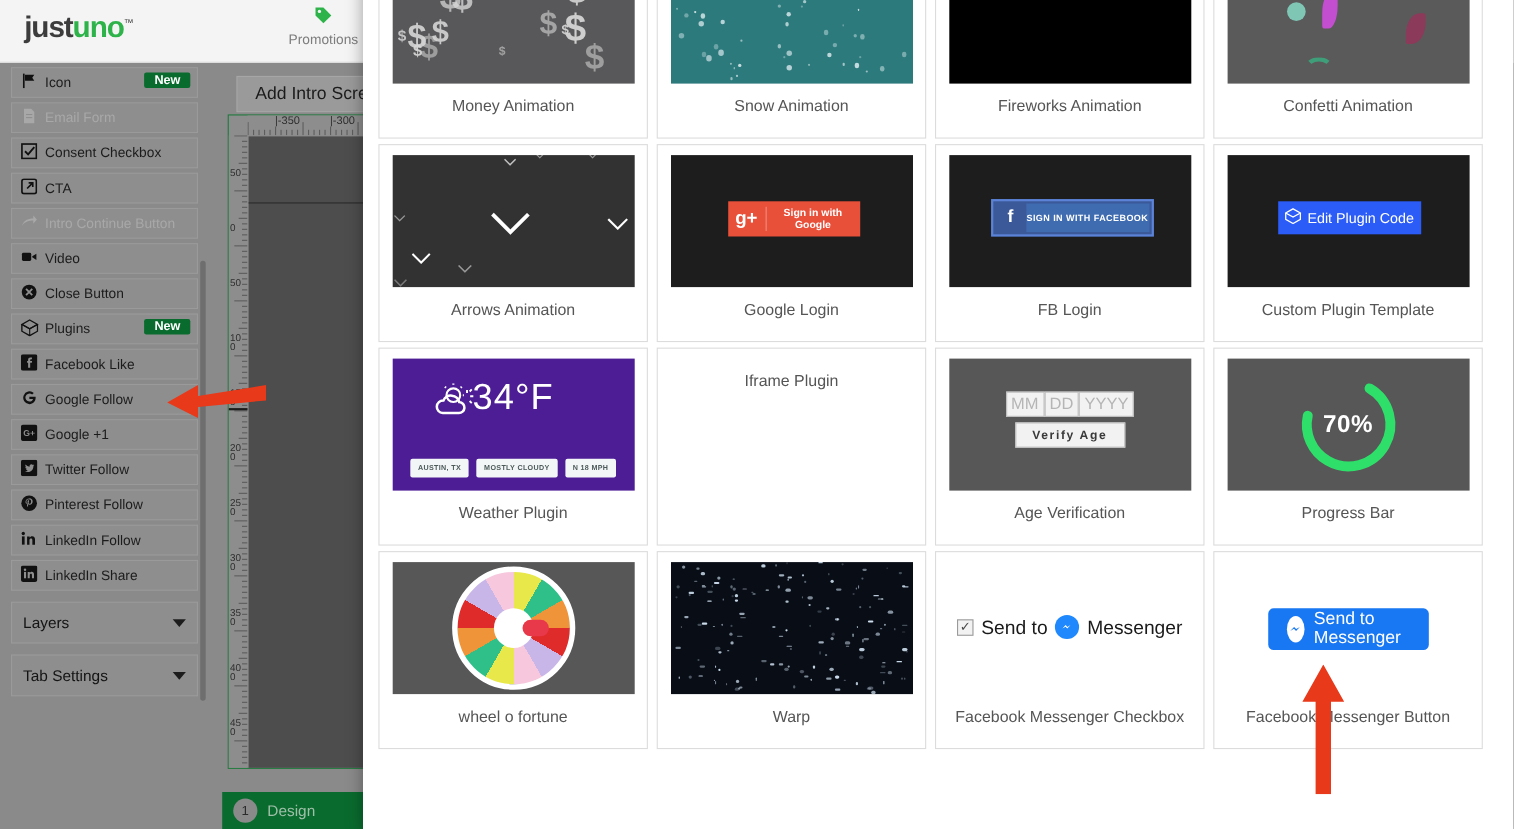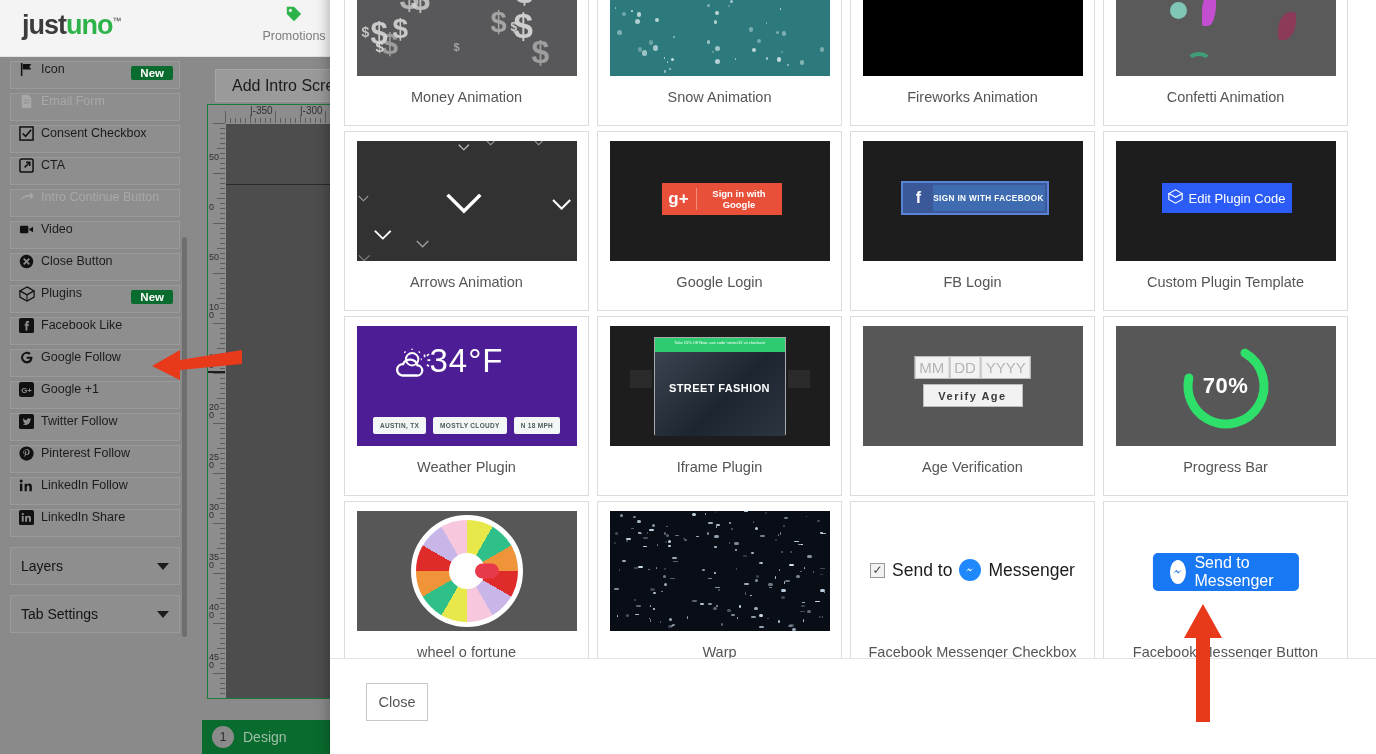--- a/index.html
+++ b/index.html
@@ -23,21 +23,21 @@
   .navicon{ display:block; height:22px; line-height:22px; font-size:17px;}
 
   
   #leftpanel{
     position:absolute; left:0; top:57px; width:190px; height:697px;
     background:#8a8a8a; z-index:3; overflow:hidden;
   }
   .lp-item{
     position:relative; margin:4px 10px 0 10px; height:28px;
     border:1px solid #9a9a9a; background:#8e8e8e;
-    display:flex; padding-left:8px;
+    display:flex; align-items:center; padding-left:8px;
     font-size:12.5px; color:#1c1c1c;
   }
   .lp-item.dis{ color:#a8a8a8; }
   .lp-ic{ width:22px; font-size:14px; display:inline-block; color:#111;}
   .lp-item.dis .lp-ic{ color:#a8a8a8;}
   .badge-new{
     position:absolute; right:6px; top:4px; background:#0a6b2e; color:#fff;
     font-size:11.5px; font-weight:bold; padding:1px 9px; border-radius:2px;
   }
   .lp-sec{
@@ -665,29 +665,20 @@
            <div class="wtemp">34°F</div>
            <div class="wchips">
              <span class="wchip">AUSTIN, TX</span>
              <span class="wchip">MOSTLY CLOUDY</span>
              <span class="wchip">N 18 MPH</span>
            </div>
           </div>
           <div class="cap">Weather Plugin</div>
         </div>
         <div class="card">
-          <div class="thumb t-dark">
-            <span class="ifr-side" style="left:20px"></span>
-            <span class="ifr-side" style="right:20px"></span>
-           <div class="ifr">
-             <div class="ifr-img"></div>
-             <div class="ifr-bar">Take 15% Off Now, use code 'winter15' at checkout</div>
-             <div class="ifr-txt">STREET FASHION</div>
-           </div>
-          </div>
           <div class="cap">Iframe Plugin</div>
         </div>
         <div class="card">
           <div class="thumb t-gray">
             <div class="dbox">
              <span class="dseg">MM</span>
              <span class="dseg">DD</span>
              <span class="dseg">YYYY</span>
            </div>
            <div class="vbtn">Verify Age</div>
@@ -892,23 +883,20 @@
                   <path d="M3 9.6l3.5-3.7 1.9 2 3.4-2-3.5 3.7-1.9-2z" fill="#1877f2"></path>
                 </svg>
              </span>
              <span>Send to Messenger</span>
            </div>
           </div>
           <div class="cap">Facebook Messenger Button</div>
         </div>
       </div>
   </div>
-  <div id="modal-foot">
-    <button id="closebtn">Close</button>
-  </div>
 </div>
 
 <div class="arrowbox" id="arrow1">
   <svg width="92" height="50" viewBox="0 0 92 50">
     <path d="M92 10 L30 20 L30 10 L2 26 L30 40 L30 30 L92 24 Z" fill="#e8391a"></path>
   </svg>
 </div>
 <div class="arrowbox" id="arrow2">
   <svg width="46" height="118" viewBox="0 0 46 118">
     <path d="M23 0 L42 34 L30 34 L30 118 L16 118 L16 34 L4 34 Z" fill="#e8391a"></path>

